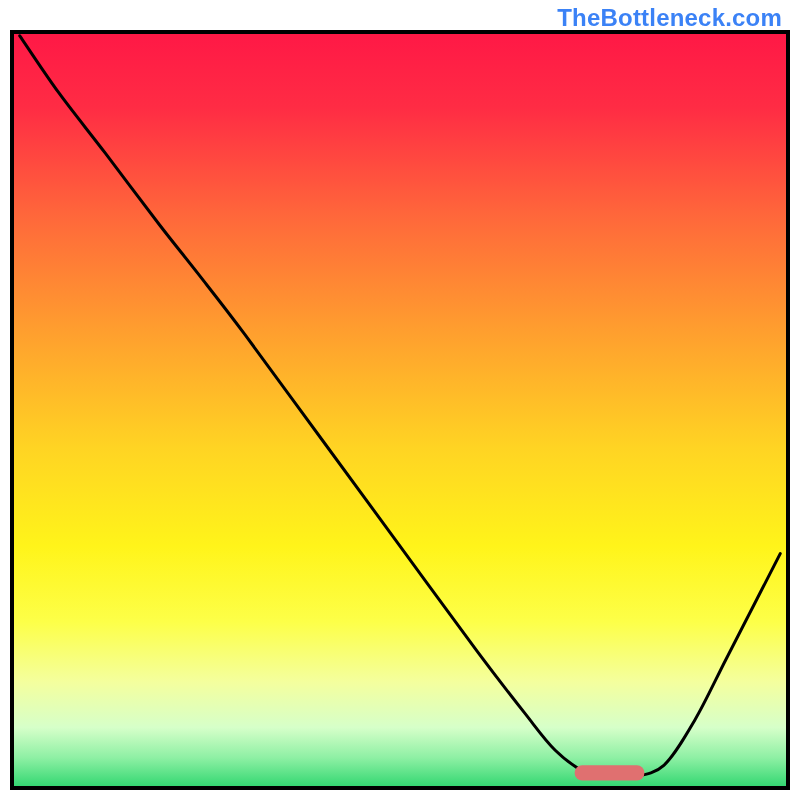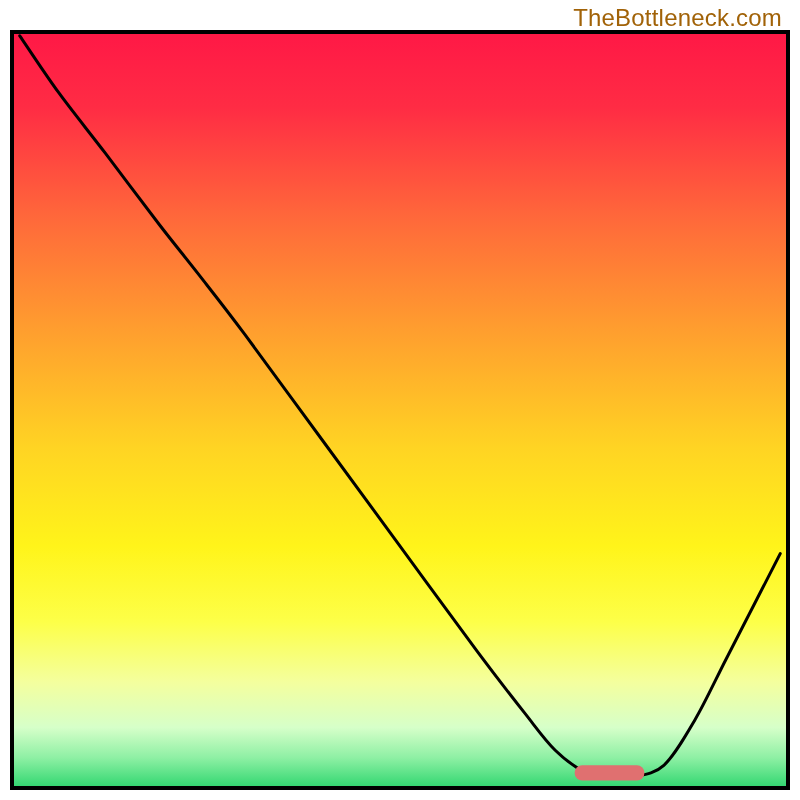--- a/index.html
+++ b/index.html
@@ -13,22 +13,22 @@
   .chart-wrap {
     position: relative;
     width: 800px;
     height: 800px;
   }
   .watermark {
     position: absolute;
     top: 4px;
     right: 18px;
     font-size: 24px;
-    font-weight: normal;
-    color: #a16207;
+    font-weight: bold;
+    color: #3b82f6;
     letter-spacing: 0.2px;
   }
   svg {
     display: block;
   }
 </style>
 </head>
 <body>
 
 <div class="chart-wrap">

